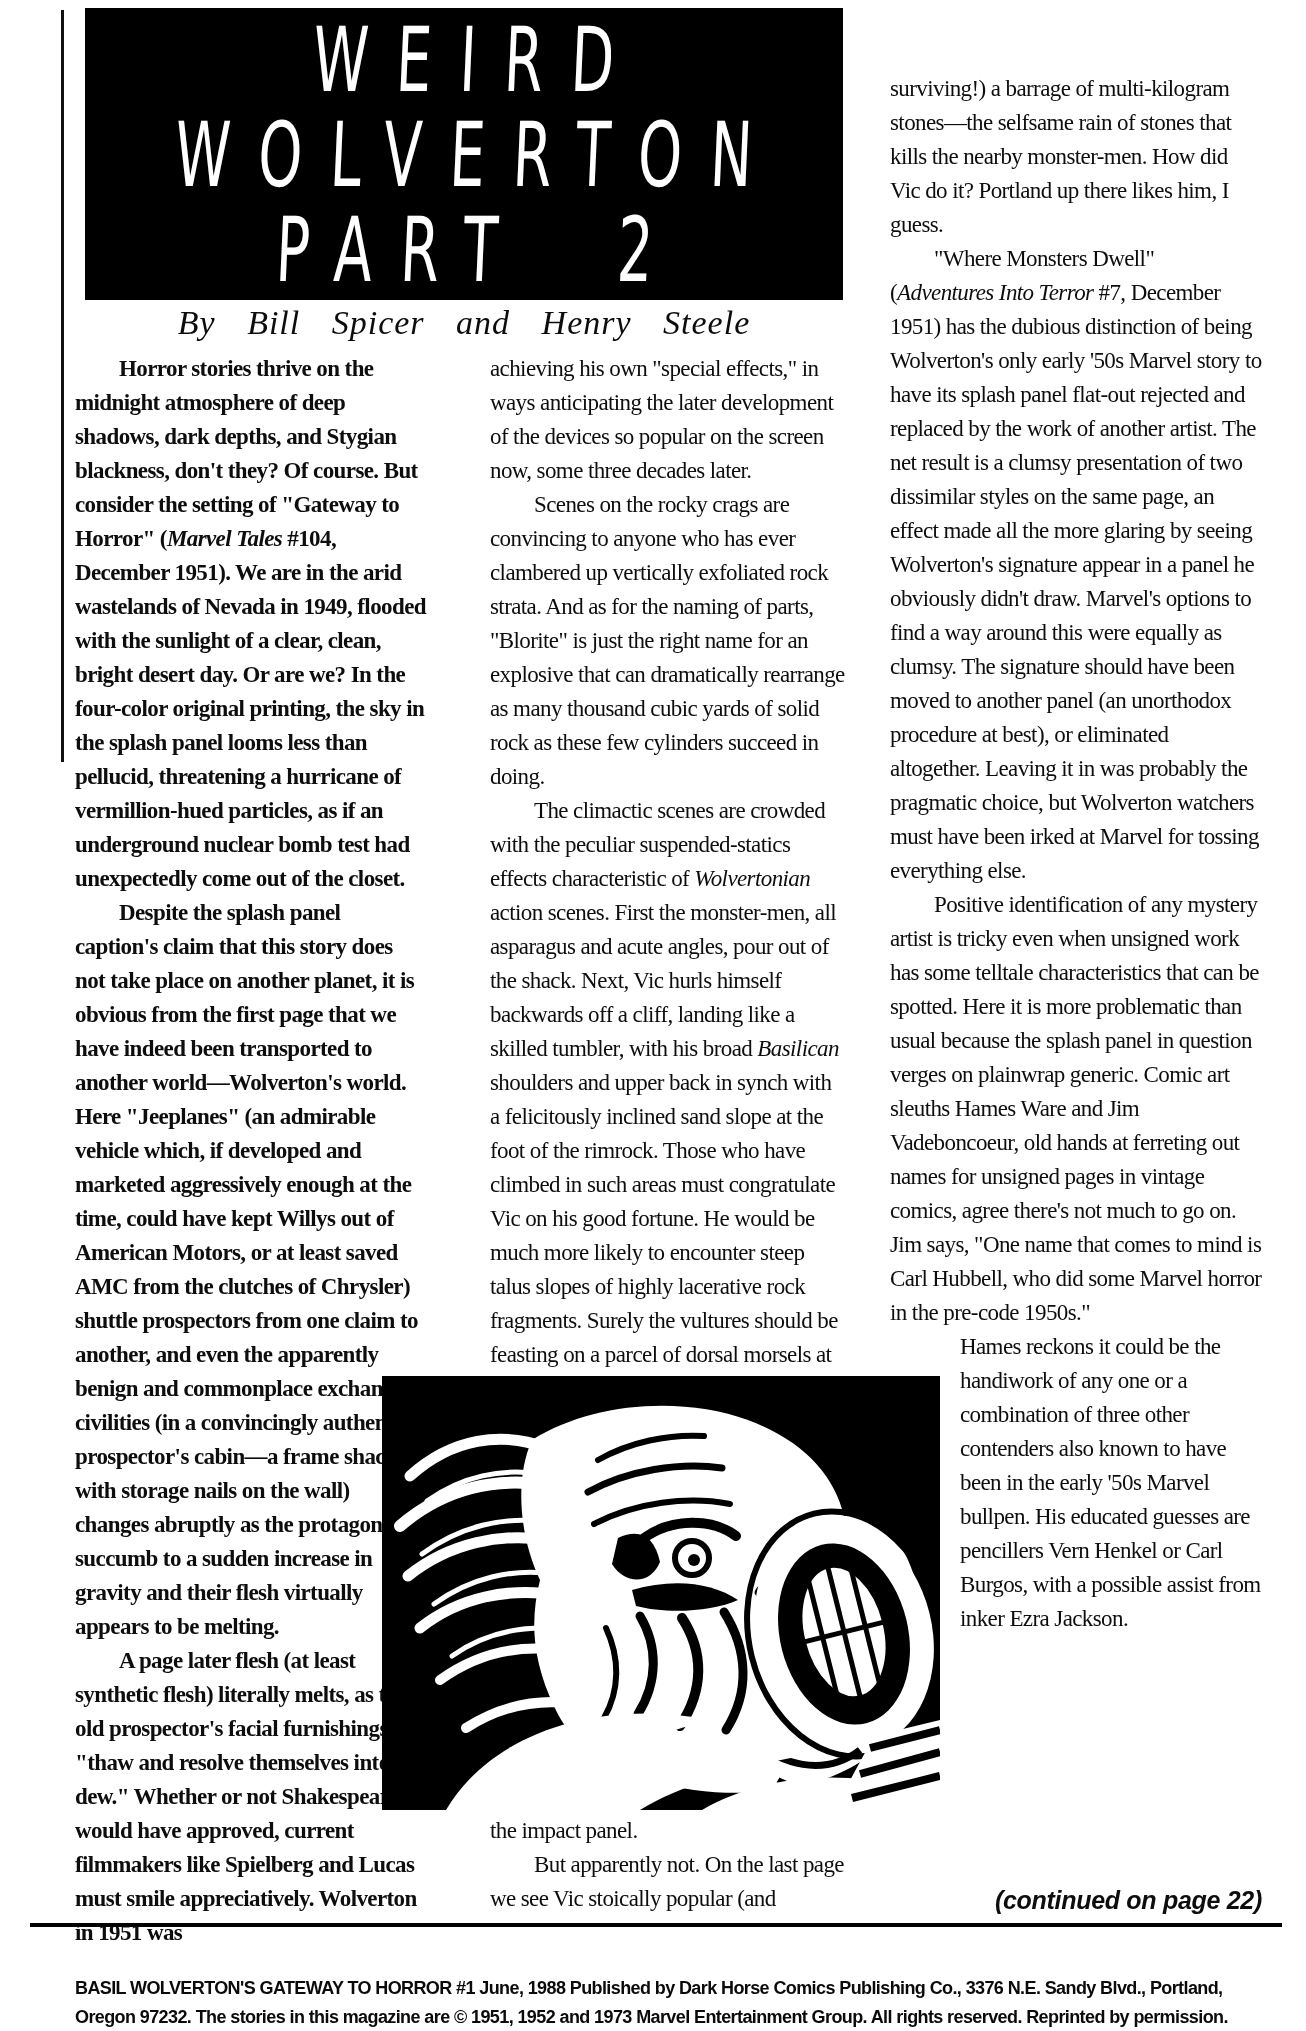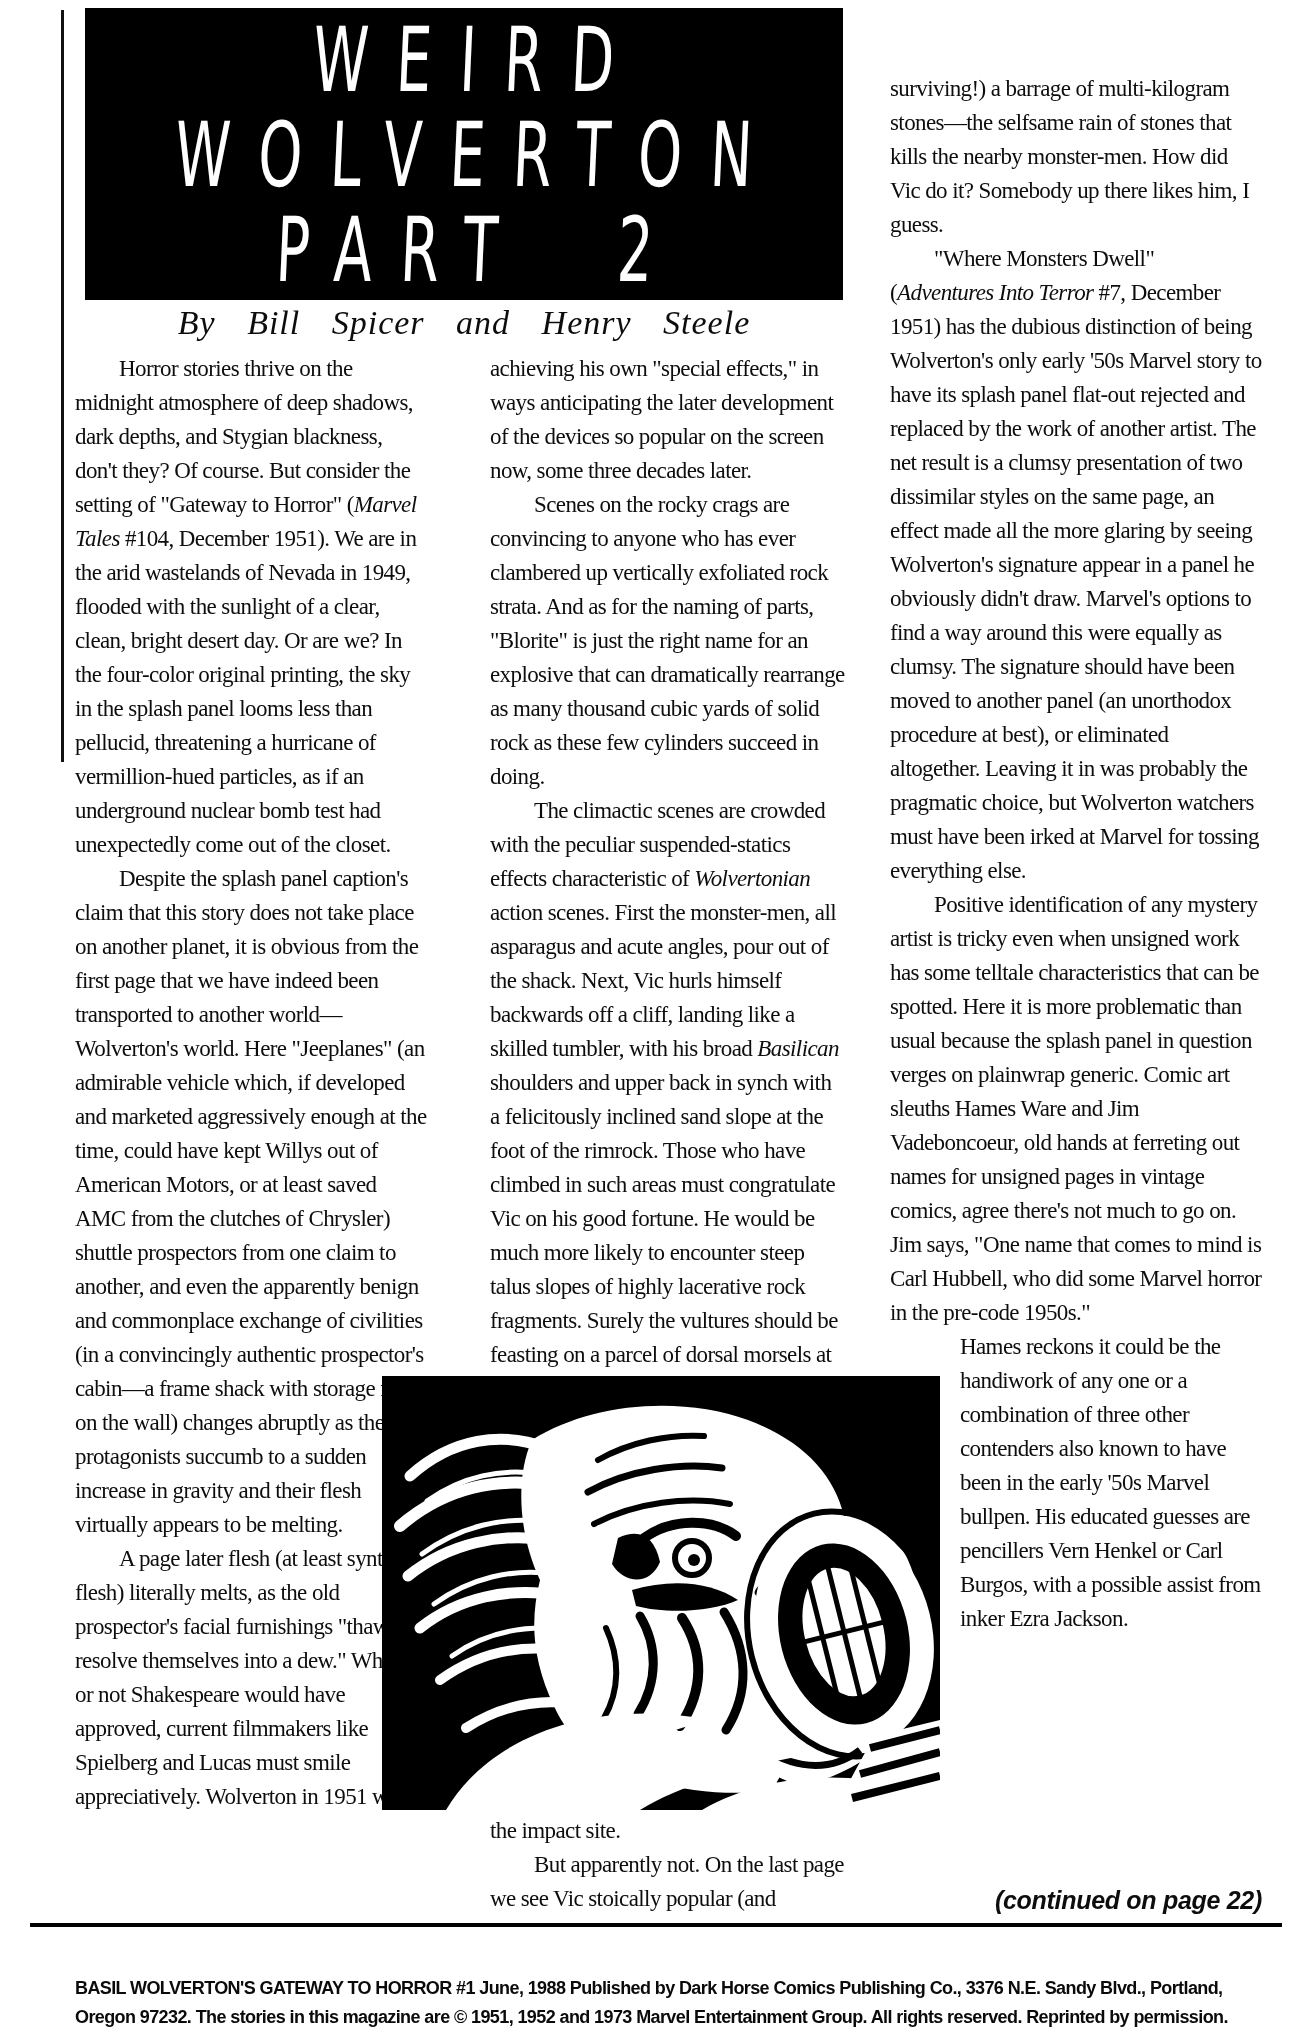--- a/index.html
+++ b/index.html
@@ -42,21 +42,21 @@
     word-spacing:22px;letter-spacing:1px;
   }
   
   .col{
     position:absolute;
     font-size:23px;line-height:34px;letter-spacing:-0.6px;
     text-align:left;
   }
   .col p{margin:0;}
   .col p.ind{text-indent:44px;}
-  #col1{left:75px;top:352px;width:352px;}
+  #col1{left:75px;top:352px;width:352px;font-weight:bold;}
   #col2{left:490px;top:352px;width:356px;}
   #col3{left:890px;top:72px;width:372px;}
   
   figure.artwork{
     margin:4px 0 4px -108px;
     width:558px;height:434px;
     overflow:hidden;
   }
   figure.artwork svg{display:block;width:558px;height:434px;}
   
@@ -178,26 +178,26 @@
 
         <path d="M492,360 L558,344 L558,434 L452,434 Z" fill="#fff"></path>
         <g stroke="#000" stroke-width="8" fill="none">
           <path d="M488,372 L558,354"></path>
           <path d="M478,398 L558,376"></path>
           <path d="M470,422 L558,400"></path>
         </g>
       </svg>
     </figure>
 
-    <p class="cont"><span>the impact site.</span></p>
+    <p class="cont"><span>the impact panel.</span></p>
     <p class="ind"><span>But apparently not. On the last page we see Vic stoically popular (and</span></p>
   </div>
 
   <div class="col" id="col3">
-    <p class="cont"><span>surviving!) a barrage of multi-kilogram stones—the selfsame rain of stones that kills the nearby monster-men. How did Vic do it? Somebody up there likes him, I guess.</span></p>
+    <p class="cont"><span>surviving!) a barrage of multi-kilogram stones—the selfsame rain of stones that kills the nearby monster-men. How did Vic do it? Portland up there likes him, I guess.</span></p>
     <p class="ind"><span>"Where Monsters Dwell" (</span><i>Adventures Into Terror</i><span> #7, December 1951) has the dubious distinction of being Wolverton's only early '50s Marvel story to have its splash panel flat-out rejected and replaced by the work of another artist. The net result is a clumsy presentation of two dissimilar styles on the same page, an effect made all the more glaring by seeing Wolverton's signature appear in a panel he obviously didn't draw. Marvel's options to find a way around this were equally as clumsy. The signature should have been moved to another panel (an unorthodox procedure at best), or eliminated altogether. Leaving it in was probably the pragmatic choice, but Wolverton watchers must have been irked at Marvel for tossing everything else.</span></p>
     <p class="ind"><span>Positive identification of any mystery artist is tricky even when unsigned work has some telltale characteristics that can be spotted. Here it is more problematic than usual because the splash panel in question verges on plainwrap generic. Comic art sleuths Hames Ware and Jim Vadeboncoeur, old hands at ferreting out names for unsigned pages in vintage comics, agree there's not much to go on. Jim says, "One name that comes to mind is Carl Hubbell, who did some Marvel horror in the pre-code 1950s."</span></p>
     <p class="cont"><span class="intrude"></span><span><span>Hames reckons it could be the handiwork of any one or a combination of three other contenders also known to have been in the early '50s Marvel bullpen. His educated guesses are pencillers Vern Henkel or Carl Burgos, with a possible assist from inker Ezra Jackson.</span></span></p>
   </div>
 
   <div class="continued">(continued on page 22)</div>
 
   <div class="footer-rule"></div>
   <div class="footer">
     <div class="fline"><b>BASIL WOLVERTON'S GATEWAY TO HORROR #1</b><span> June, 1988 Published by Dark Horse Comics Publishing Co., 3376 N.E. Sandy Blvd., Portland,</span></div>

